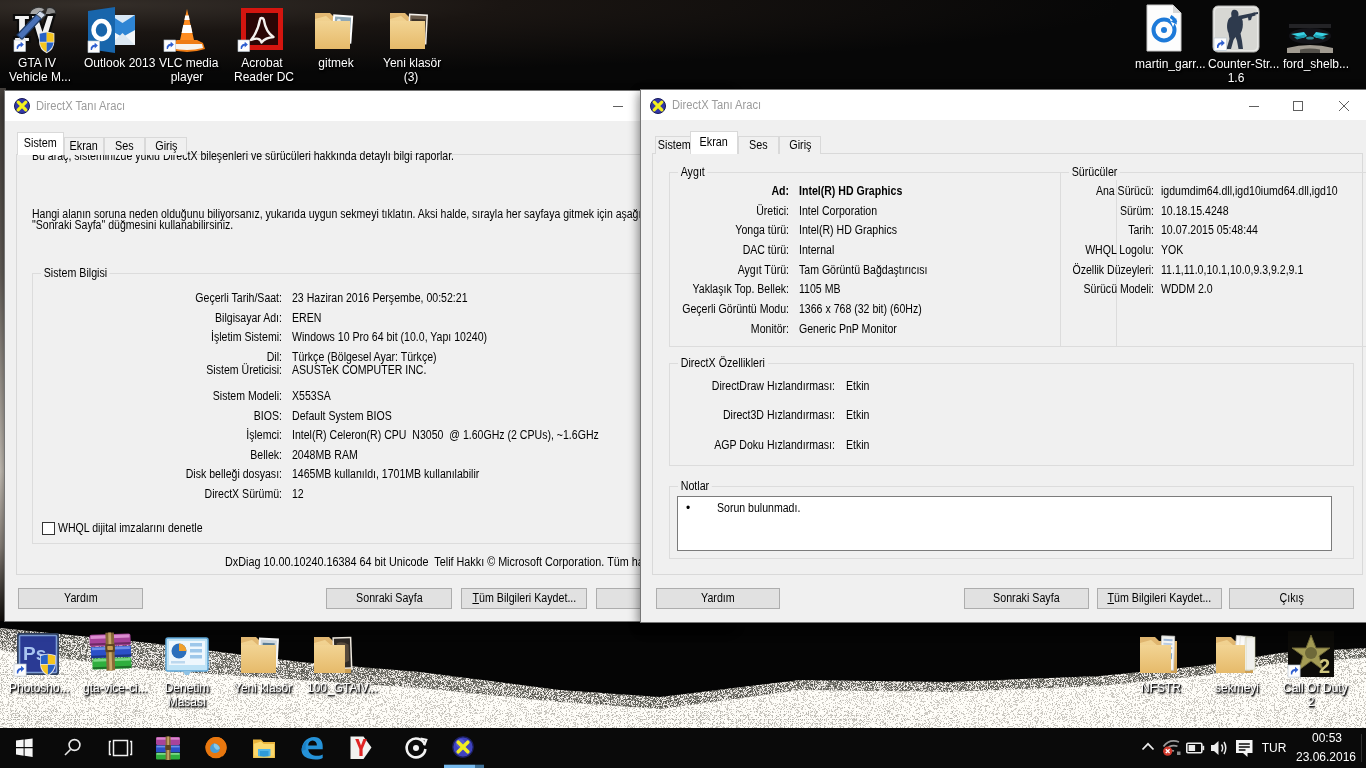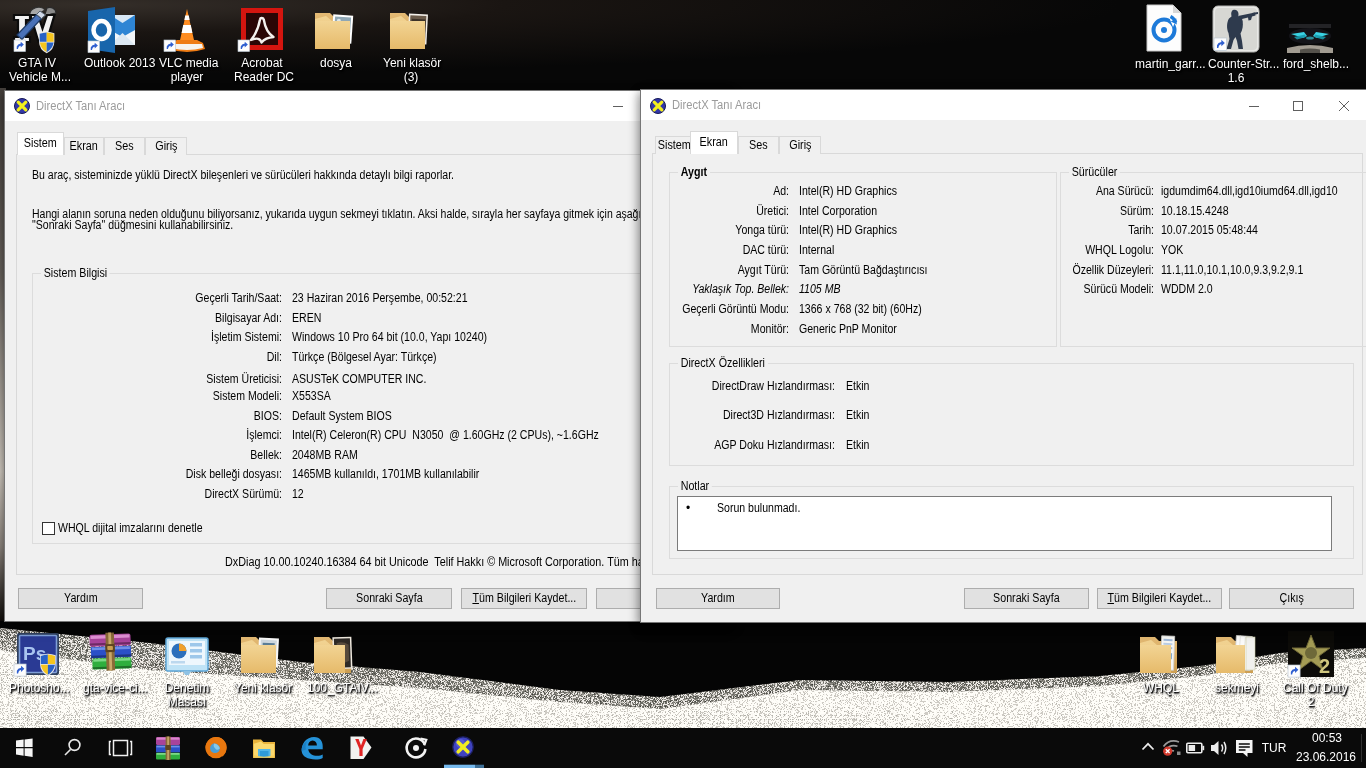--- a/index.html
+++ b/index.html
@@ -188,21 +188,21 @@
   <ellipse cx="23" cy="16" rx="4" ry="1.6" fill="#2a8a96"></ellipse>
   <path d="M0 26 Q23 20 46 26 L46 31 L0 31 Z" fill="#a29c92"></path>
   <path d="M13 27.5 Q23 25.5 33 27.5 L33 31 L13 31 Z" fill="#55524c"></path>
 </g>
 </svg>
 
 <div class="ilab" style="left:9px;  top:57px; width:56px;">GTA IV<br>Vehicle M...</div>
 <div class="ilab" style="left:84px; top:57px; width:56px;">Outlook 2013</div>
 <div class="ilab" style="left:159px;top:57px; width:56px;">VLC media<br>player</div>
 <div class="ilab" style="left:234px;top:57px; width:56px;">Acrobat<br>Reader DC</div>
-<div class="ilab" style="left:308px;top:57px; width:56px;">dosya</div>
+<div class="ilab" style="left:308px;top:57px; width:56px;">gitmek</div>
 <div class="ilab" style="left:383px;top:57px; width:56px;">Yeni klasör<br>(3)</div>
 <div class="ilab" style="left:1135px;top:58px;width:56px;">martin_garr...</div>
 <div class="ilab" style="left:1208px;top:58px;width:56px;">Counter-Str...<br>1.6</div>
 <div class="ilab" style="left:1283px;top:58px;width:56px;">ford_shelb...</div>
 
 <svg class="abs" width="1366" height="110" style="left:0;top:620px;z-index:1;">
 
 <g transform="translate(13,11)">
   <rect x="4" y="2" width="42" height="42" rx="2" fill="#30415f"></rect>
   <rect x="6.5" y="4.5" width="37" height="37" rx="1" fill="#2a3a94" stroke="#7f9fd8" stroke-width="1.6"></rect>
@@ -296,53 +296,53 @@
   <text x="32" y="42" font-family="Liberation Sans" font-size="20" font-weight="bold" fill="#cfc67e">2</text>
   <use href="#sarrow" transform="translate(1,34) scale(1.1)"></use>
 </g>
 </svg>
 
 <div class="ilab" style="left:9px;  top:682px;width:56px;">Photosho...</div>
 <div class="ilab" style="left:83px; top:682px;width:56px;">gta-vice-ci...</div>
 <div class="ilab" style="left:159px;top:682px;width:56px;">Denetim<br>Masası</div>
 <div class="ilab" style="left:234px;top:682px;width:56px;">Yeni klasör</div>
 <div class="ilab" style="left:307px;top:682px;width:56px;">100_GTAIV...</div>
-<div class="ilab" style="left:1133px;top:682px;width:56px;">WHQL</div>
+<div class="ilab" style="left:1133px;top:682px;width:56px;">NFSTR</div>
 <div class="ilab" style="left:1209px;top:682px;width:56px;">sekmeyi</div>
 <div class="ilab" style="left:1283px;top:682px;width:56px;">Call Of Duty<br>2</div>
 
 <div class="win" id="winL" style="left:4px; top:90px; width:726px; height:532px; z-index:2;">
   <div class="titlebar"></div>
   <svg class="abs" width="16" height="16" style="left:9px;top:7px;" viewBox="0 0 16 16">
     <circle cx="8" cy="8" r="7.5" fill="#3337a8"></circle>
     <circle cx="8" cy="8" r="7.5" fill="none" stroke="#141856" stroke-width="1"></circle>
     <path d="M4.2 4.2 L11.8 11.8 M11.8 4.2 L4.2 11.8" stroke="#f3ef1d" stroke-width="3.2" stroke-linecap="round"></path>
   </svg>
   <div class="wtitle">DirectX Tanı Aracı</div>
   <div class="abs" style="left:608px;top:15px;width:10px;height:1px;background:#5f5f5f;"></div>
 
   <div class="tabsel" style="left:12px;top:41px;width:47px;height:23px;line-height:21px;"><span>Sistem</span></div>
   <div class="tab" style="left:59px;top:46px;width:40px;height:18px;line-height:16px;"><span>Ekran</span></div>
   <div class="tab" style="left:99px;top:46px;width:41px;height:18px;line-height:16px;"><span>Ses</span></div>
   <div class="tab" style="left:140px;top:46px;width:42px;height:18px;line-height:16px;"><span>Giriş</span></div>
   <div class="page" style="left:11px;top:63px;width:706px;height:421px;"></div>
 
-  <div class="row" style="left:27px;top:77px;text-decoration:underline;"><span class="stext">Bu araç, sisteminizde yüklü DirectX bileşenleri ve sürücüleri hakkında detaylı bilgi raporlar.</span></div>
+  <div class="row" style="left:27px;top:58px;text-decoration:underline;"><span class="stext">Bu araç, sisteminizde yüklü DirectX bileşenleri ve sürücüleri hakkında detaylı bilgi raporlar.</span></div>
   <div class="row" style="left:27px;top:115.5px;"><span class="stext" style="transform:scaleX(0.875)">Hangi alanın soruna neden olduğunu biliyorsanız, yukarıda uygun sekmeyi tıklatın. Aksi halde, sırayla her sayfaya gitmek için aşağıdaki</span></div>
   <div class="row" style="left:27px;top:126.5px;"><span class="stext">"Sonraki Sayfa" düğmesini kullanabilirsiniz.</span></div>
 
   <div class="gbox" style="left:27px;top:182px;width:686px;height:271px;">
     <div class="glab">Sistem Bilgisi</div>
   </div>
   <div id="rowsL">
         <div class="row" style="left:0;top:199.9px;width:726px;"><span class="rlab" style="left:0;width:277px;">Geçerli Tarih/Saat:</span><span class="rval" style="left:287px;">23 Haziran 2016 Perşembe, 00:52:21</span></div>
         <div class="row" style="left:0;top:219.5px;width:726px;"><span class="rlab" style="left:0;width:277px;">Bilgisayar Adı:</span><span class="rval" style="left:287px;">EREN</span></div>
         <div class="row" style="left:0;top:239.1px;width:726px;"><span class="rlab" style="left:0;width:277px;">İşletim Sistemi:</span><span class="rval" style="left:287px;">Windows 10 Pro 64 bit (10.0, Yapı 10240)</span></div>
         <div class="row" style="left:0;top:258.7px;width:726px;"><span class="rlab" style="left:0;width:277px;">Dil:</span><span class="rval" style="left:287px;">Türkçe (Bölgesel Ayar: Türkçe)</span></div>
-        <div class="row" style="left:0;top:281px;width:726px;"><span class="rlab" style="left:0;width:277px;">Sistem Üreticisi:</span><span class="rval" style="left:287px;">ASUSTeK COMPUTER INC.</span></div>
+        <div class="row" style="left:0;top:272px;width:726px;"><span class="rlab" style="left:0;width:277px;">Sistem Üreticisi:</span><span class="rval" style="left:287px;">ASUSTeK COMPUTER INC.</span></div>
         <div class="row" style="left:0;top:297.9px;width:726px;"><span class="rlab" style="left:0;width:277px;">Sistem Modeli:</span><span class="rval" style="left:287px;">X553SA</span></div>
         <div class="row" style="left:0;top:317.5px;width:726px;"><span class="rlab" style="left:0;width:277px;">BIOS:</span><span class="rval" style="left:287px;">Default System BIOS</span></div>
         <div class="row" style="left:0;top:337.1px;width:726px;"><span class="rlab" style="left:0;width:277px;">İşlemci:</span><span class="rval" style="left:287px;">Intel(R) Celeron(R) CPU  N3050  @ 1.60GHz (2 CPUs), ~1.6GHz</span></div>
         <div class="row" style="left:0;top:356.7px;width:726px;"><span class="rlab" style="left:0;width:277px;">Bellek:</span><span class="rval" style="left:287px;">2048MB RAM</span></div>
         <div class="row" style="left:0;top:376.3px;width:726px;"><span class="rlab" style="left:0;width:277px;">Disk belleği dosyası:</span><span class="rval" style="left:287px;">1465MB kullanıldı, 1701MB kullanılabilir</span></div>
         <div class="row" style="left:0;top:395.9px;width:726px;"><span class="rlab" style="left:0;width:277px;">DirectX Sürümü:</span><span class="rval" style="left:287px;">12</span></div>
       </div>
 
   <div class="abs" style="left:37px;top:431px;width:13px;height:13px;background:#fff;border:1px solid #333;z-index:2;"></div>
   <div class="row" style="left:53px;top:430px;"><span class="stext">WHQL dijital imzalarını denetle</span></div>
@@ -368,43 +368,43 @@
   <svg class="abs" width="12" height="12" style="left:697px;top:10px;" viewBox="0 0 12 12">
     <path d="M1 1 L11 11 M11 1 L1 11" stroke="#5f5f5f" stroke-width="1"></path>
   </svg>
 
   <div class="tab" style="left:14px;top:46px;width:39px;height:18px;line-height:16px;"><span>Sistem</span></div>
   <div class="tabsel" style="left:49px;top:41px;width:48px;height:23px;line-height:21px;"><span>Ekran</span></div>
   <div class="tab" style="left:97px;top:46px;width:41px;height:18px;line-height:16px;"><span>Ses</span></div>
   <div class="tab" style="left:138px;top:46px;width:42px;height:18px;line-height:16px;"><span>Giriş</span></div>
   <div class="page" style="left:11px;top:63px;width:711px;height:422px;"></div>
 
-  <div class="gbox" style="left:28px;top:82px;width:388px;height:175px;font-weight:bold;">
+  <div class="gbox" style="left:28px;top:82px;width:448px;height:175px;">
     <div class="glab">Aygıt</div>
   </div>
   <div class="gbox" style="left:419px;top:82px;width:352px;height:175px;">
     <div class="glab">Sürücüler</div>
   </div>
   <div class="gbox" style="left:28px;top:273px;width:685px;height:103px;">
     <div class="glab">DirectX Özellikleri</div>
   </div>
   <div class="gbox" style="left:28px;top:396px;width:685px;height:73px;">
     <div class="glab">Notlar</div>
   </div>
   <div class="abs" style="left:36px;top:406px;width:655px;height:55px;background:#fff;border:1px solid #7b7b7b;z-index:2;">
     <div class="row" style="left:8px;top:4px;">•</div>
     <div class="row" style="left:39px;top:4px;"><span class="stext">Sorun bulunmadı.</span></div>
   </div>
   <div id="rowsR">
-        <div class="row" style="left:0;top:93.8px;width:420px;"><span class="rlab" style="left:0;width:148px;">Ad:</span><span class="rval" style="left:158px;">Intel(R) HD Graphics</span></div>
+        <div class="row" style="left:0;top:93.8px;width:420px;font-weight:bold;"><span class="rlab" style="left:0;width:148px;">Ad:</span><span class="rval" style="left:158px;">Intel(R) HD Graphics</span></div>
         <div class="row" style="left:0;top:113.5px;width:420px;"><span class="rlab" style="left:0;width:148px;">Üretici:</span><span class="rval" style="left:158px;">Intel Corporation</span></div>
         <div class="row" style="left:0;top:133.2px;width:468px;"><span class="rlab" style="left:0;width:148px;">Yonga türü:</span><span class="rval" style="left:158px;">Intel(R) HD Graphics</span></div>
         <div class="row" style="left:0;top:152.9px;width:420px;"><span class="rlab" style="left:0;width:148px;">DAC türü:</span><span class="rval" style="left:158px;">Internal</span></div>
         <div class="row" style="left:0;top:172.6px;width:420px;"><span class="rlab" style="left:0;width:148px;">Aygıt Türü:</span><span class="rval" style="left:158px;">Tam Görüntü Bağdaştırıcısı</span></div>
-        <div class="row" style="left:0;top:192.3px;width:420px;font-style:italic;"><span class="rlab" style="left:0;width:148px;">Yaklaşık Top. Bellek:</span><span class="rval" style="left:158px;">1105 MB</span></div>
+        <div class="row" style="left:0;top:192.3px;width:420px;"><span class="rlab" style="left:0;width:148px;">Yaklaşık Top. Bellek:</span><span class="rval" style="left:158px;">1105 MB</span></div>
         <div class="row" style="left:0;top:212.0px;width:420px;"><span class="rlab" style="left:0;width:148px;">Geçerli Görüntü Modu:</span><span class="rval" style="left:158px;">1366 x 768 (32 bit) (60Hz)</span></div>
         <div class="row" style="left:0;top:231.7px;width:420px;"><span class="rlab" style="left:0;width:148px;">Monitör:</span><span class="rval" style="left:158px;">Generic PnP Monitor</span></div>
         <div class="row" style="left:0;top:93.8px;width:727px;"><span class="rlab" style="left:300px;width:213px;">Ana Sürücü:</span><span class="rval" style="left:520px;">igdumdim64.dll,igd10iumd64.dll,igd10</span></div>
         <div class="row" style="left:0;top:113.5px;width:727px;"><span class="rlab" style="left:300px;width:213px;">Sürüm:</span><span class="rval" style="left:520px;">10.18.15.4248</span></div>
         <div class="row" style="left:0;top:133.2px;width:727px;"><span class="rlab" style="left:300px;width:213px;">Tarih:</span><span class="rval" style="left:520px;">10.07.2015 05:48:44</span></div>
         <div class="row" style="left:0;top:152.9px;width:727px;"><span class="rlab" style="left:300px;width:213px;">WHQL Logolu:</span><span class="rval" style="left:520px;">YOK</span></div>
         <div class="row" style="left:0;top:172.6px;width:727px;"><span class="rlab" style="left:300px;width:213px;">Özellik Düzeyleri:</span><span class="rval" style="left:520px;">11.1,11.0,10.1,10.0,9.3,9.2,9.1</span></div>
         <div class="row" style="left:0;top:192.3px;width:727px;"><span class="rlab" style="left:300px;width:213px;">Sürücü Modeli:</span><span class="rval" style="left:520px;">WDDM 2.0</span></div>
         <div class="row" style="left:0;top:288.7px;width:500px;"><span class="rlab" style="left:0;width:194px;">DirectDraw Hızlandırması:</span><span class="rval" style="left:205px;">Etkin</span></div>
         <div class="row" style="left:0;top:318.4px;width:500px;"><span class="rlab" style="left:0;width:194px;">Direct3D Hızlandırması:</span><span class="rval" style="left:205px;">Etkin</span></div>

